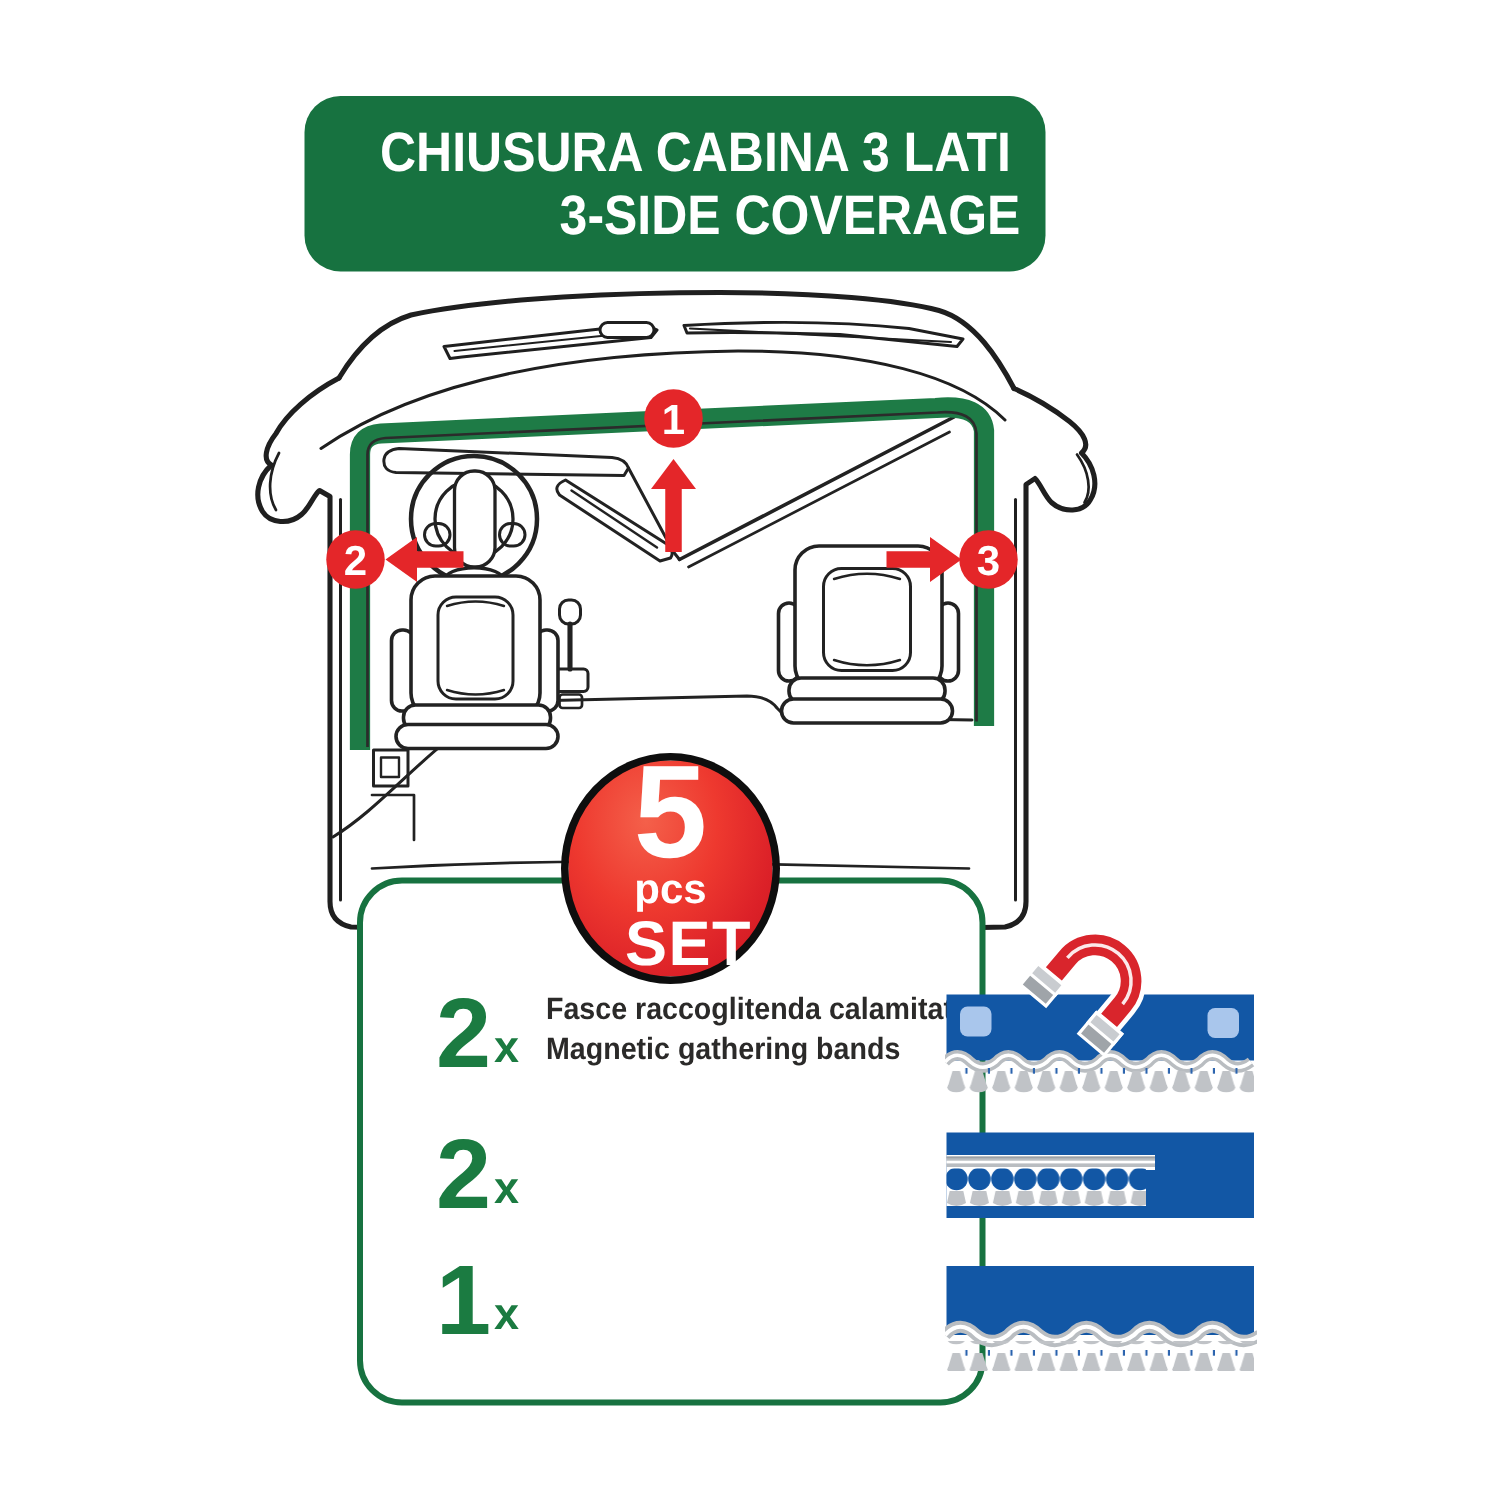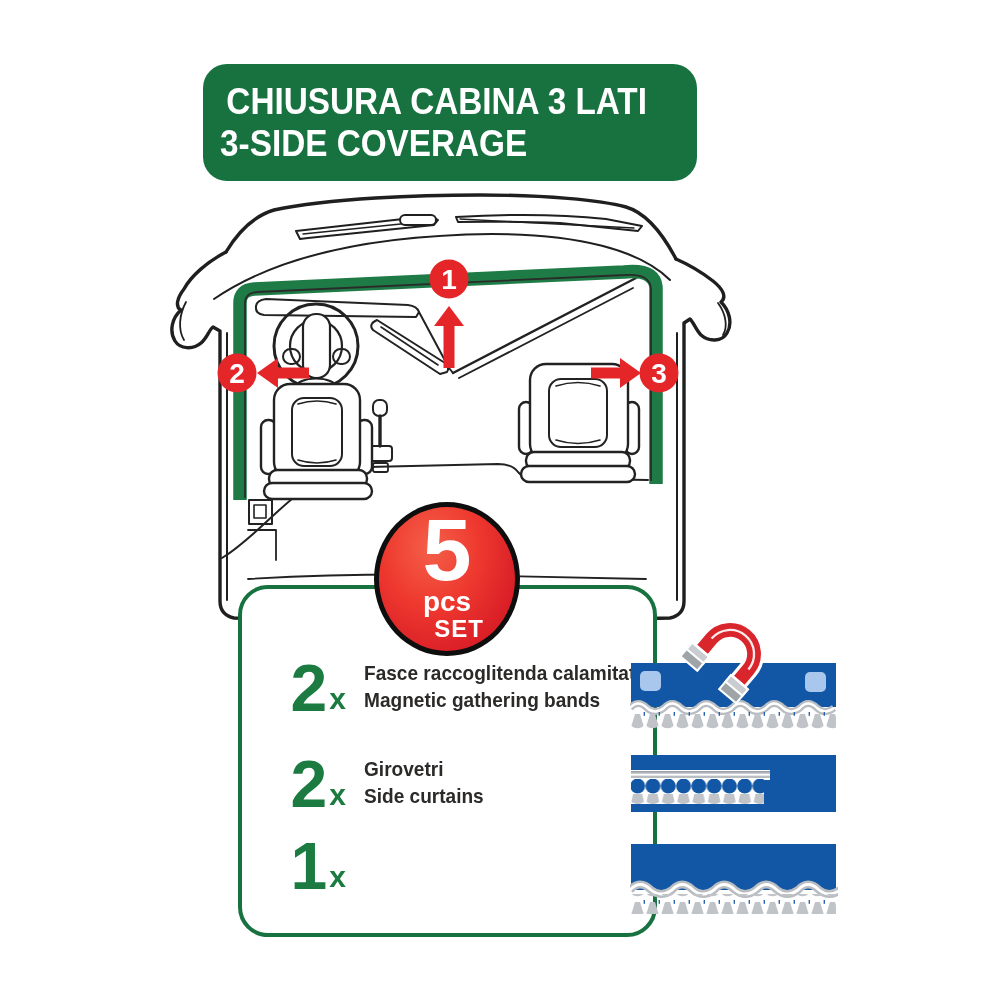--- a/index.html
+++ b/index.html
@@ -1,35 +1,35 @@
 <!DOCTYPE html>
 <html><head>
 <meta charset="utf-8">
 <style>
   html,body{margin:0;padding:0;background:#ffffff;}
   .canvas{position:relative;width:1000px;height:1000px;background:#ffffff;overflow:hidden;
           font-family:"Liberation Sans","DejaVu Sans",sans-serif;}
 
   
   .banner{position:absolute;left:203px;top:64px;width:494px;height:117px;border-radius:24px;
-          display:flex;flex-direction:column;align-items:flex-start;justify-content:center;gap:2px;}
+          display:flex;flex-direction:column;align-items:flex-end;justify-content:center;gap:2px;}
   .banner .bl{color:#ffffff;font-weight:bold;font-size:37px;line-height:1.08;white-space:nowrap;
           transform:scaleX(0.9);transform-origin:center;}
 
   
   .truck{position:absolute;left:165px;top:190px;width:575px;height:445px;z-index:2;}
 
   
   .badge{position:absolute;left:374px;top:502px;width:146px;height:154px;border-radius:50%;
          border:5px solid #0e0e0e;box-sizing:border-box;z-index:7;
          display:flex;flex-direction:column;align-items:center;justify-content:center;
          background:radial-gradient(ellipse at 38% 28%, #f4604a 0%, #ee392f 40%, #dc2128 72%, #c9161e 100%);}
   .badge .b5{color:#fff;font-weight:bold;font-size:88px;line-height:0.8;margin-top:-2px;}
   .badge .bpcs{color:#fff;font-weight:bold;font-size:28px;line-height:1;margin-top:3px;}
-  .badge .bset{color:#fff;font-weight:bold;font-size:24px;line-height:1;margin-top:1px;letter-spacing:1px;margin-left:24px;}
+  .badge .bset{color:#fff;font-weight:bold;font-size:42px;line-height:1;margin-top:1px;letter-spacing:1px;margin-left:24px;}
 
   
   .kitbox{position:absolute;left:238px;top:585px;width:419px;height:352px;box-sizing:border-box;
           border:4px solid #177240;border-radius:30px;background:#ffffff;z-index:4;}
   .kit-row{position:absolute;left:18px;display:flex;align-items:flex-end;}
   .kit-row .qtywrap{width:86px;display:flex;justify-content:flex-end;align-items:flex-end;}
   .kit-row .qty{color:#1b7b41;font-weight:bold;font-size:66px;line-height:0.82;}
   .kit-row .times{color:#1b7b41;font-weight:bold;font-size:30px;line-height:1;margin-left:2px;margin-bottom:1px;}
   .kit-row .labels{margin-left:18px;margin-bottom:2px;}
   .kit-row .lab{color:#2b2a29;font-weight:bold;font-size:20.5px;line-height:1.32;white-space:nowrap;
@@ -158,24 +158,20 @@
       </div>
       <div class="labels">
         <div class="lab">Fasce raccoglitenda calamitate</div>
         <div class="lab">Magnetic gathering bands</div>
       </div>
     </div>
     <div class="kit-row row2">
       <div class="qtywrap">
         <span class="qty">2</span>
         <span class="times">x</span>
-      </div>
-      <div class="labels">
-        <div class="lab">Girovetri</div>
-        <div class="lab">Side curtains</div>
       </div>
     </div>
     <div class="kit-row row3">
       <div class="qtywrap">
         <span class="qty">1</span>
         <span class="times">x</span>
       </div>
     </div>
   </div>
 

